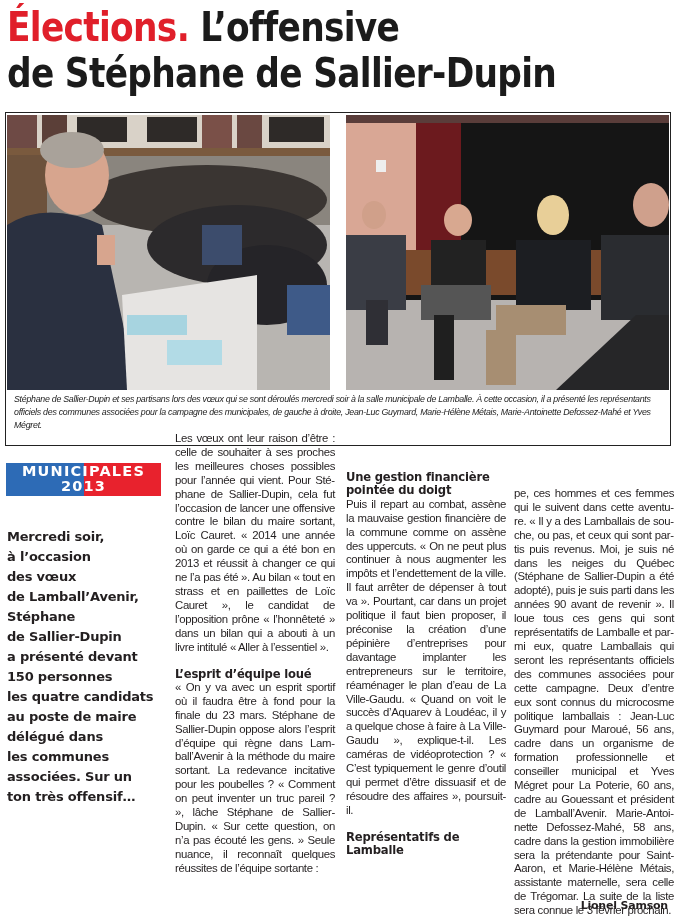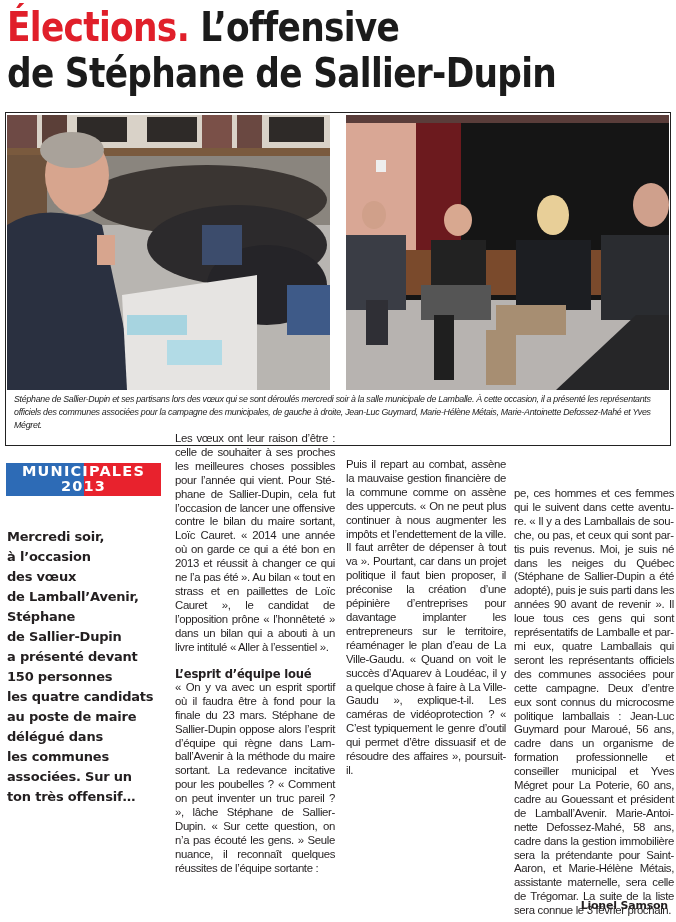--- a/index.html
+++ b/index.html
@@ -135,20 +135,22 @@
 associées. Sur un
 ton très offensif…</p>
 
 <div class="col col1">
   <p>Les vœux ont leur raison d’être : celle de souhaiter à ses proches les meilleures choses possibles pour l’année qui vient. Pour Sté­phane de Sallier-Dupin, cela fut l’occasion de lancer une offensi­ve contre le bilan du maire sor­tant, Loïc Cauret. « 2014 une année où on garde ce qui a été bon en 2013 et réussit à changer ce qui ne l’a pas été ». Au bilan « tout en strass et en paillettes de Loïc Cauret », le candidat de l’opposition prône « l’honnête­té » dans un bilan qui a abouti à un livre intitulé « Aller à l’essen­tiel ».</p>
   <h3>L’esprit d’équipe loué</h3>
   <p>« On y va avec un esprit sportif où il faudra être à fond pour la finale du 23 mars. Stéphane de Sallier-Dupin oppose alors l’es­prit d’équipe qui règne dans Lam­ball’Avenir à la méthode du mai­re sortant. La redevance incitati­ve pour les poubelles ? « Com­ment on peut inventer un truc pareil ? », lâche Stéphane de Sal­lier-Dupin. « Sur cette question, on n’a pas écouté les gens. » Seu­le nuance, il reconnaît quelques réussites de l’équipe sortante :</p>
 </div>
 
 <div class="col col2">
+  <h3>Une gestion financière pointée du doigt</h3>
   <p>Puis il repart au combat, assène la mauvaise gestion financière de la commune comme on assène des uppercuts. « On ne peut plus continuer à nous augmenter les impôts et l’endettement de la vil­le. Il faut arrêter de dépenser à tout va ». Pourtant, car dans un projet politique il faut bien proposer, il préconise la création d’une pépinière d’entreprises pour davantage implanter les entrepreneurs sur le territoire, réaménager le plan d’eau de La Ville-Gaudu. « Quand on voit le succès d’Aquarev à Loudéac, il y a quelque chose à faire à La Ville-Gaudu », explique-t-il. Les caméras de vidéoprotection ? « C’est typiquement le genre d’outil qui permet d’être dissuasif et de résoudre des affaires », poursuit-il.</p>
+  <h3>Représentatifs de Lamballe</h3>
 </div>
 
 <div class="col col3">
   <p>pe, ces hommes et ces femmes qui le suivent dans cette aventu­re. « Il y a des Lamballais de sou­che, ou pas, et ceux qui sont par­tis puis revenus. Moi, je suis né dans les neiges du Québec (Stéphane de Sallier-Dupin a été adopté), puis je suis parti dans les années 90 avant de revenir ». Il loue tous ces gens qui sont représentatifs de Lamballe et par­mi eux, quatre Lamballais qui seront les représentants officiels des communes associées pour cette campagne. Deux d’entre eux sont connus du microcos­me politique lamballais : Jean-Luc Guymard pour Maroué, 56 ans, cadre dans un organisme de formation professionnelle et conseiller municipal et Yves Mégret pour La Poterie, 60 ans, cadre au Gouessant et président de Lamball’Avenir. Marie-Antoi­nette Defossez-Mahé, 58 ans, cadre dans la gestion immobiliè­re sera la prétendante pour Saint-Aaron, et Marie-Hélène Métais, assistante maternelle, sera celle de Trégomar. La suite de la liste sera connue le 3 février prochain.</p>
 </div>
 
 <div class="byline">Lionel Samson</div>
 
 </body></html>

